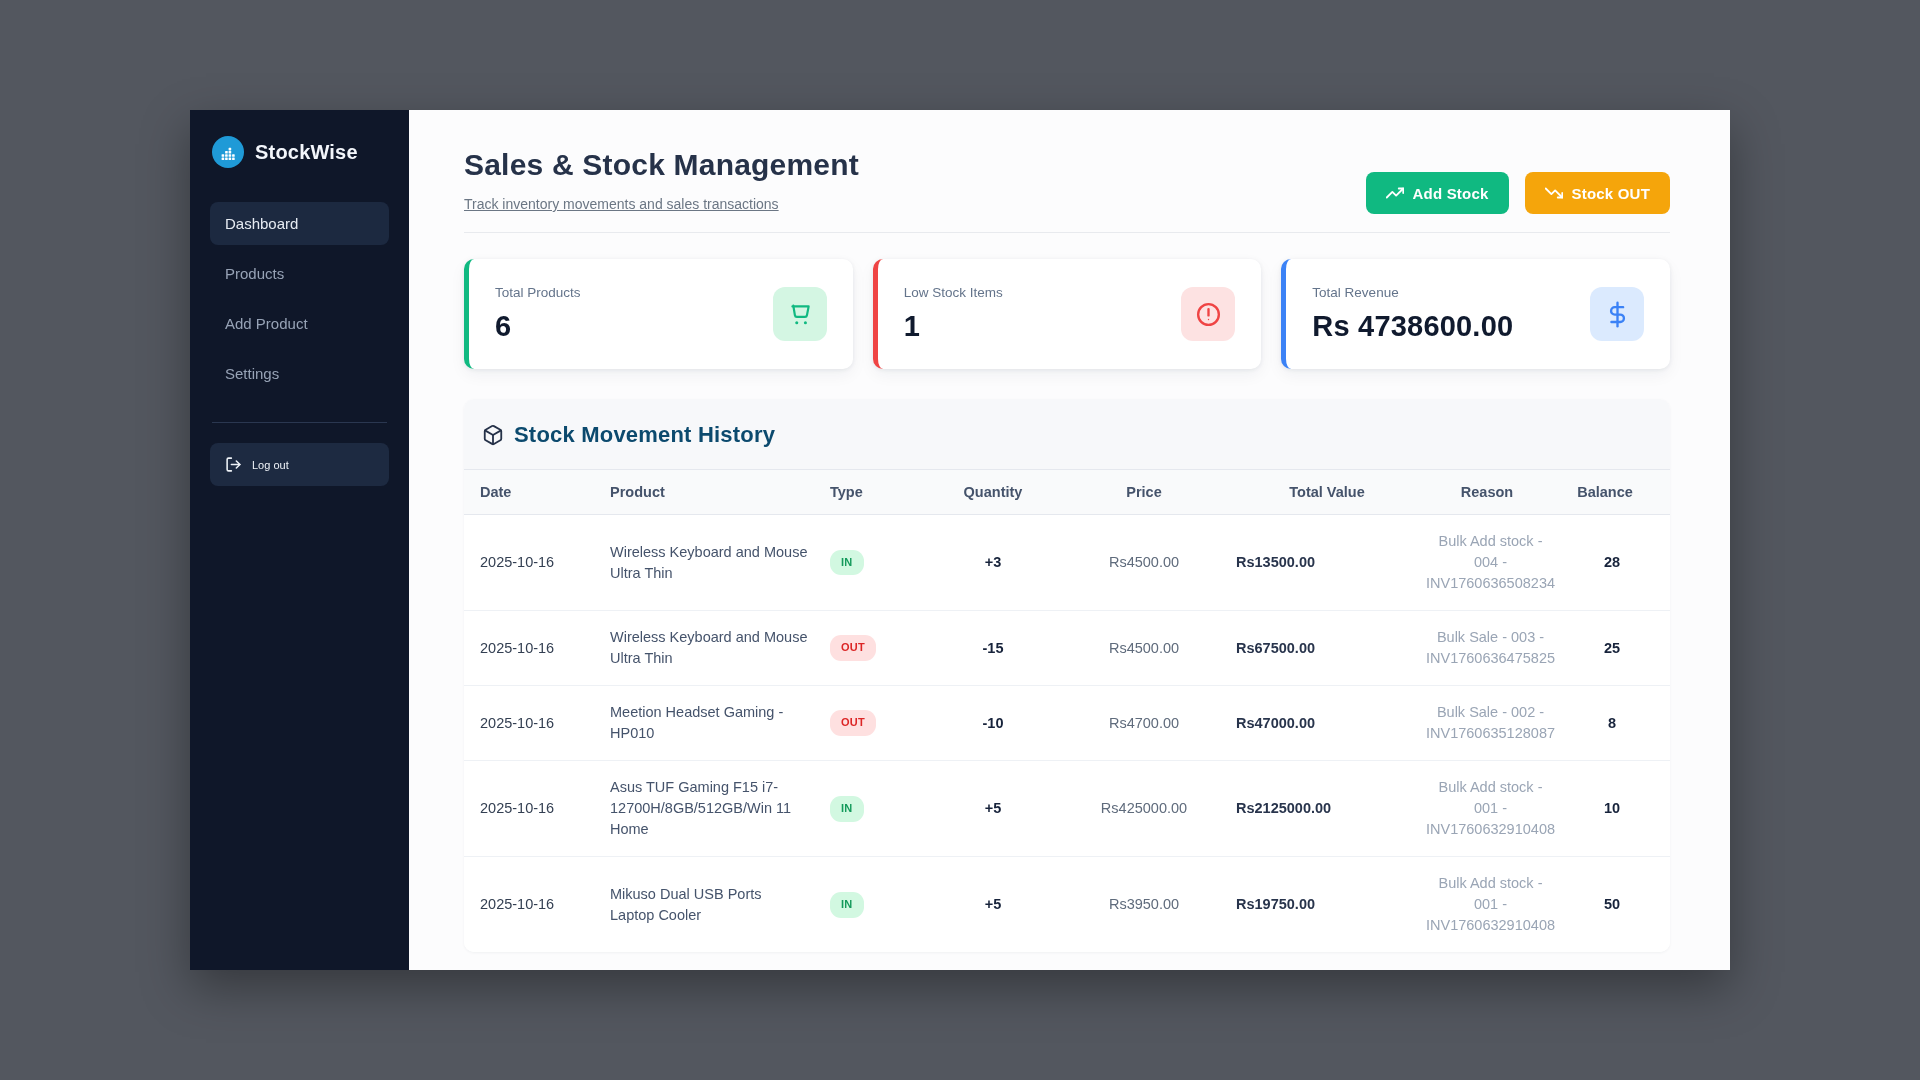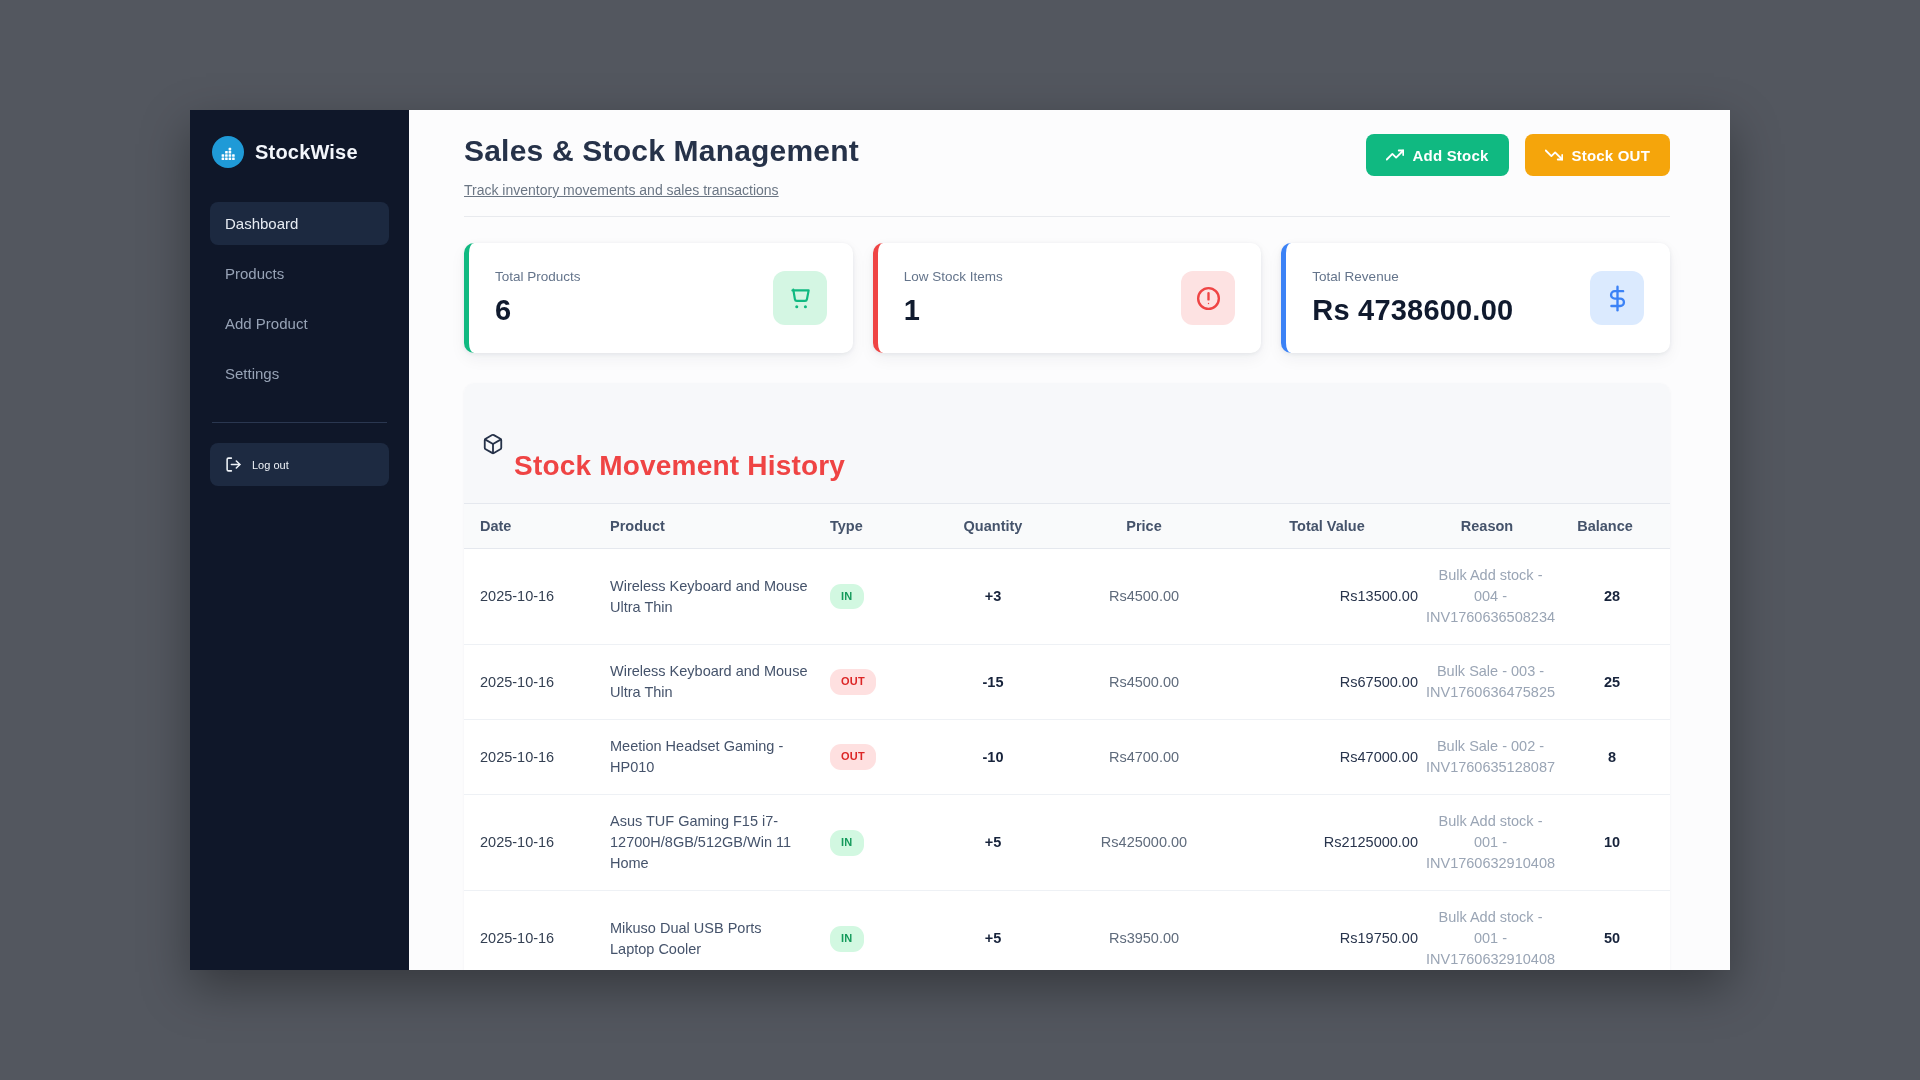--- a/index.html
+++ b/index.html
@@ -30,25 +30,25 @@
     margin-bottom:7px; color:#97a3b6;
   }
   .nav-item.active { background:#1c2940; color:#e6ebf2; }
   .side-divider { border:none; border-top:1px solid #2a3750; margin:20px 2px 20px; }
   .logout-btn {
     background:#1d2a41; border:none; border-radius:8px; color:#eef2f7;
     font-size:11px; font-family:inherit; padding:13px 15px; text-align:left;
     display:flex; align-items:center; gap:10px; cursor:pointer;
   }
   
-  .main { flex:1 1 auto; padding:24px 60px 0 55px; overflow:hidden; }
+  .main { flex:1 1 auto; padding:38px 60px 0 55px; overflow:hidden; }
   .header-row { display:flex; justify-content:space-between; align-items:flex-start; }
   .page-title { font-size:30px; font-weight:bold; color:#263249; letter-spacing:.2px; }
   .page-subtitle { font-size:14px; color:#6b7684; margin-top:14px;text-decoration:underline; }
-  .header-actions { display:flex; gap:16px; margin-top:0; }
+  .header-actions { display:flex; gap:16px; margin-top:24px; }
   .btn {
     border:none; border-radius:8px; color:#fff; font-family:inherit;
     font-size:15px; font-weight:bold; height:42px; padding:0 20px;
     display:flex; align-items:center; gap:9px; cursor:pointer; letter-spacing:.2px;
   }
   .btn-green { background:#10b981; }
   .btn-orange { background:#f5a50b; }
   .header-divider { border:none; border-top:1px solid #e8eaee; margin:18px 0 0; }
   
   .cards-row { display:flex; gap:20px; margin-top:26px;align-items:center; }
@@ -67,38 +67,38 @@
   .iconbox-green { background:#d4f6e3; }
   .iconbox-red { background:#fde2e2; }
   .iconbox-blue { background:#dbeafe; }
   
   .panel { margin-top:30px; border-radius:10px; overflow:hidden; background:#ffffff;
            box-shadow:0 1px 3px rgba(23,34,59,.05); }
   .panel-head {
     background:#f7f8fa; padding:23px 18px 21px;
     display:flex; align-items:center; gap:10px;
   }
-  .panel-title { font-size:28px; font-weight:bold; color:#ef4444; letter-spacing:.2px;margin-top:44px; }
+  .panel-title { font-size:22px; font-weight:bold; color:#0c4a6e; letter-spacing:.2px; }
   .tgrid {
     display:grid;
     grid-template-columns:122px 212px 96px 118px 168px 182px 1fr 98px;
     align-items:center; padding:0 16px; column-gap:8px;
   }
   .thead {
     background:#f9fafb; border-top:1px solid #e5e8ee; border-bottom:1px solid #e5e8ee;
     height:46px; font-size:14.5px; font-weight:bold; color:#45536b;
   }
   .trow { border-bottom:1px solid #eef1f5; padding-top:16px; padding-bottom:16px; background:#fff; }
   .trow:last-child { border-bottom:none; }
   .cell { font-size:14.5px; color:#333f52; line-height:1.45; }
   .c-date { color:#333f52; }
   .c-product { color:#45536b; padding-right:14px; }
   .c-qty { font-weight:bold; color:#17233b; text-align:center; }
   .c-price { color:#5f6b7c; text-align:center; }
-  .c-total { font-weight:normal; color:#28344c; text-align:right; }
+  .c-total { font-weight:bold; color:#28344c; text-align:left; }
   .c-reason { color:#9aa5b5; text-align:center; }
   .c-balance { font-weight:bold; color:#17233b; text-align:center; }
   .h-center { text-align:center; }
   .badge {
     display:inline-block; font-size:11px; font-weight:bold; letter-spacing:.3px;
     border-radius:11px; padding:5px 11px;
   }
   .badge-in { background:#d2f8e1; color:#149a5b; }
   .badge-out { background:#fee0e0; color:#dc2626; }
 </style>

